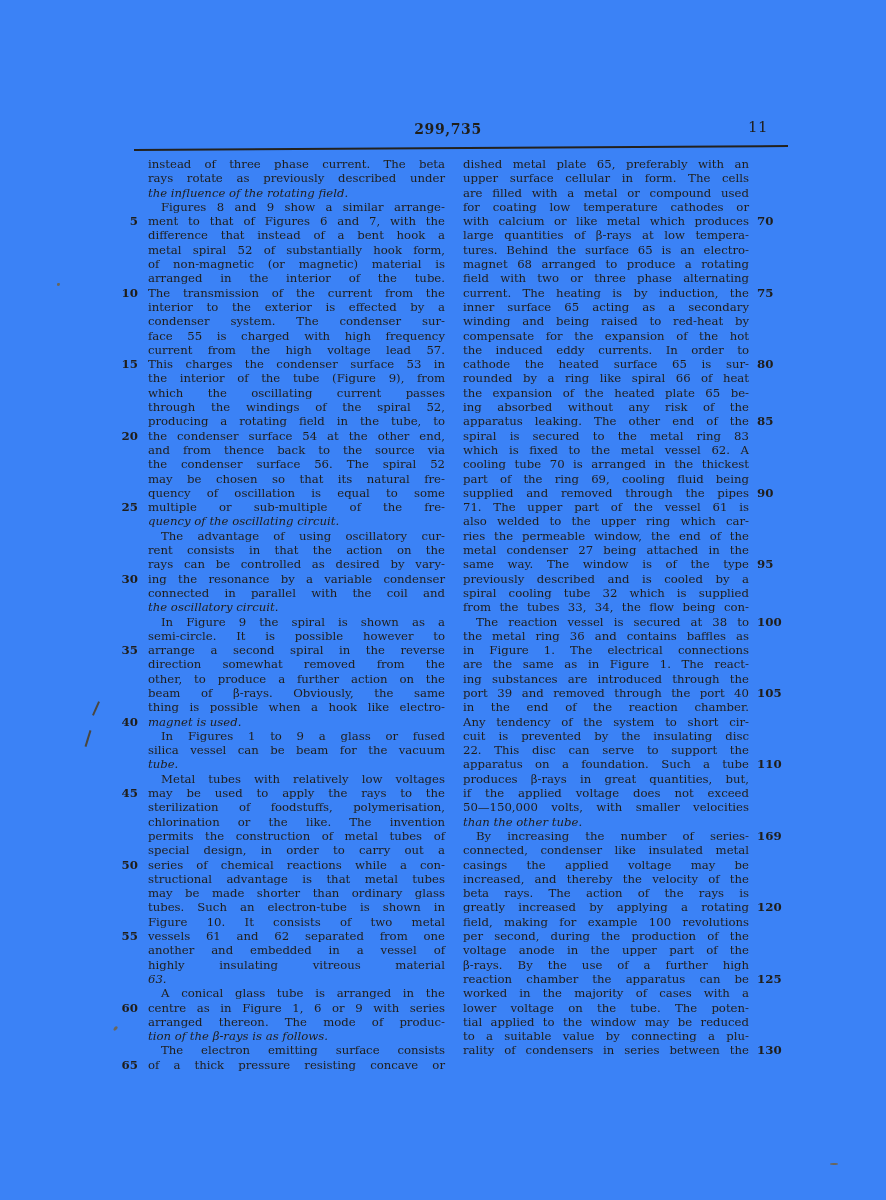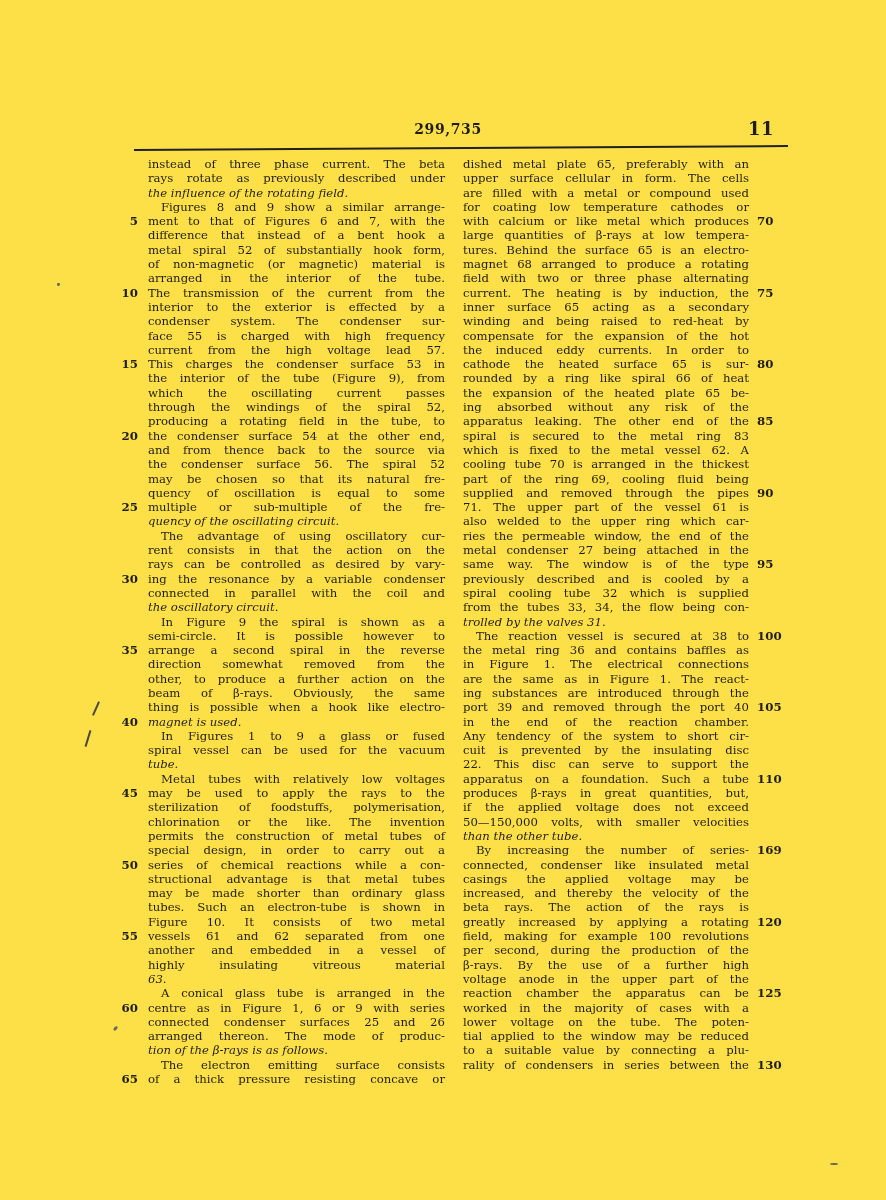--- a/index.html
+++ b/index.html
@@ -4,36 +4,36 @@
 <style>
   html, body { margin: 0; padding: 0; }
   body {
     width: 886px; height: 1200px;
     background: #f4f3ef;
     font-family: "DejaVu Serif", serif;
   }
   .page {
     position: relative;
     width: 886px; height: 1200px;
-    background: #fde047;
+    background: #3b82f6;
     color: #201e1a;
     overflow: hidden;
   }
   .patent-number {
     position: absolute;
     top: 121px; left: 0; width: 886px;
     padding-left: 10px; box-sizing: border-box;
     text-align: center;
     font-size: 14px; font-weight: bold;
     letter-spacing: 0.6px;
   }
   .page-number {
     position: absolute;
     top: 118px; left: 748px;
-    font-size: 18px; font-weight: bold;
+    font-size: 15px; font-weight: normal;
     letter-spacing: 0.5px;
   }
   .header-rule {
     position: absolute;
     top: 147px; left: 134px;
     width: 654px; height: 2px;
     background: #23211d;
     transform: rotate(-0.35deg);
   }
   .col { position: absolute; top: 157px; }
@@ -236,21 +236,21 @@
       <div class="line-row">
         <span class="line-num">40</span>
         <span class="line-text para-end">magnet is used.</span>
       </div>
       <div class="line-row">
         <span class="line-num"></span>
         <span class="line-text para-indent">In Figures 1 to 9 a glass or fused</span>
       </div>
       <div class="line-row">
         <span class="line-num"></span>
-        <span class="line-text">spiral vessel can be used for the vacuum</span>
+        <span class="line-text">silica vessel can be beam for the vacuum</span>
       </div>
       <div class="line-row">
         <span class="line-num"></span>
         <span class="line-text para-end">tube.</span>
       </div>
       <div class="line-row">
         <span class="line-num"></span>
         <span class="line-text para-indent">Metal tubes with relatively low voltages</span>
       </div>
       <div class="line-row">
@@ -312,24 +312,20 @@
       <div class="line-row">
         <span class="line-num"></span>
         <span class="line-text para-indent">A conical glass tube is arranged in the</span>
       </div>
       <div class="line-row">
         <span class="line-num">60</span>
         <span class="line-text">centre as in Figure 1, 6 or 9 with series</span>
       </div>
       <div class="line-row">
         <span class="line-num"></span>
-        <span class="line-text">connected condenser surfaces 25 and 26</span>
-      </div>
-      <div class="line-row">
-        <span class="line-num"></span>
         <span class="line-text">arranged thereon.  The mode of produc-</span>
       </div>
       <div class="line-row">
         <span class="line-num"></span>
         <span class="line-text para-end">tion of the β-rays is as follows.</span>
       </div>
       <div class="line-row">
         <span class="line-num"></span>
         <span class="line-text para-indent">The electron emitting surface consists</span>
       </div>
@@ -461,24 +457,20 @@
       </div>
       <div class="line-row">
         <span class="line-text">spiral cooling tube 32 which is supplied</span>
         <span class="line-num"></span>
       </div>
       <div class="line-row">
         <span class="line-text">from the tubes 33, 34, the flow being con-</span>
         <span class="line-num"></span>
       </div>
       <div class="line-row">
-        <span class="line-text para-end">trolled by the valves 31.</span>
-        <span class="line-num"></span>
-      </div>
-      <div class="line-row">
         <span class="line-text para-indent">The reaction vessel is secured at 38 to</span>
         <span class="line-num">100</span>
       </div>
       <div class="line-row">
         <span class="line-text">the metal ring 36 and contains baffles as</span>
         <span class="line-num"></span>
       </div>
       <div class="line-row">
         <span class="line-text">in Figure 1.  The electrical connections</span>
         <span class="line-num"></span>
@@ -557,25 +549,25 @@
       </div>
       <div class="line-row">
         <span class="line-text">field, making for example 100 revolutions</span>
         <span class="line-num"></span>
       </div>
       <div class="line-row">
         <span class="line-text">per second, during the production of the</span>
         <span class="line-num"></span>
       </div>
       <div class="line-row">
+        <span class="line-text">voltage anode in the upper part of the</span>
+        <span class="line-num"></span>
+      </div>
+      <div class="line-row">
         <span class="line-text">β-rays.  By the use of a further high</span>
-        <span class="line-num"></span>
-      </div>
-      <div class="line-row">
-        <span class="line-text">voltage anode in the upper part of the</span>
         <span class="line-num"></span>
       </div>
       <div class="line-row">
         <span class="line-text">reaction chamber the apparatus can be</span>
         <span class="line-num">125</span>
       </div>
       <div class="line-row">
         <span class="line-text">worked in the majority of cases with a</span>
         <span class="line-num"></span>
       </div>

